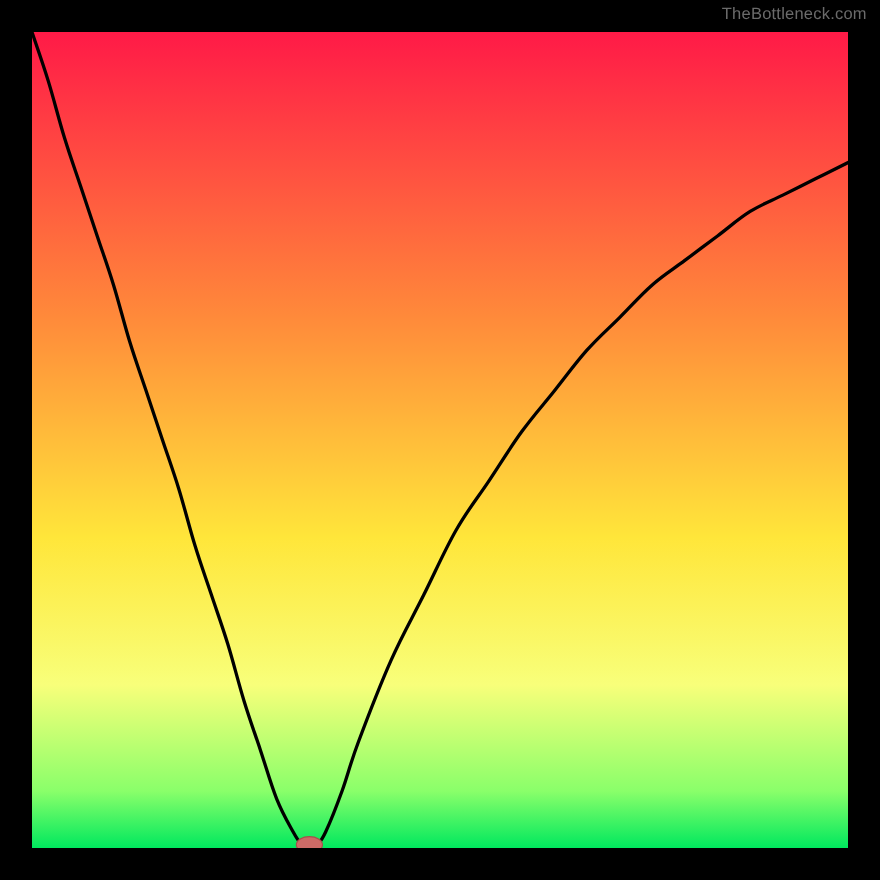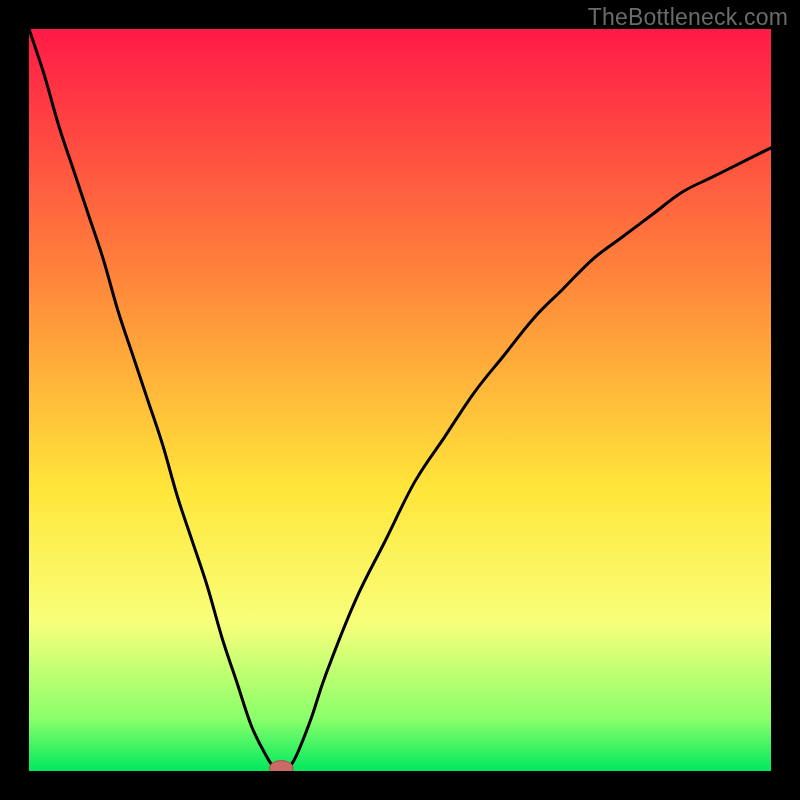--- a/index.html
+++ b/index.html
@@ -24,21 +24,21 @@
     left: 29px;
     top: 29px;
     width: 742px;
     height: 742px;
   }
   .watermark {
     position: absolute;
     top: 4px;
     right: 12px;
     color: #6b6b6b;
-    font-size: 23px;
+    font-size: 15px;
     font-weight: 500;
     letter-spacing: 0.2px;
     margin-left: 36px;
   }
 </style>
 </head>
 <body>
 
 <div class="frame">
   <div class="watermark">TheBottleneck.com</div>

